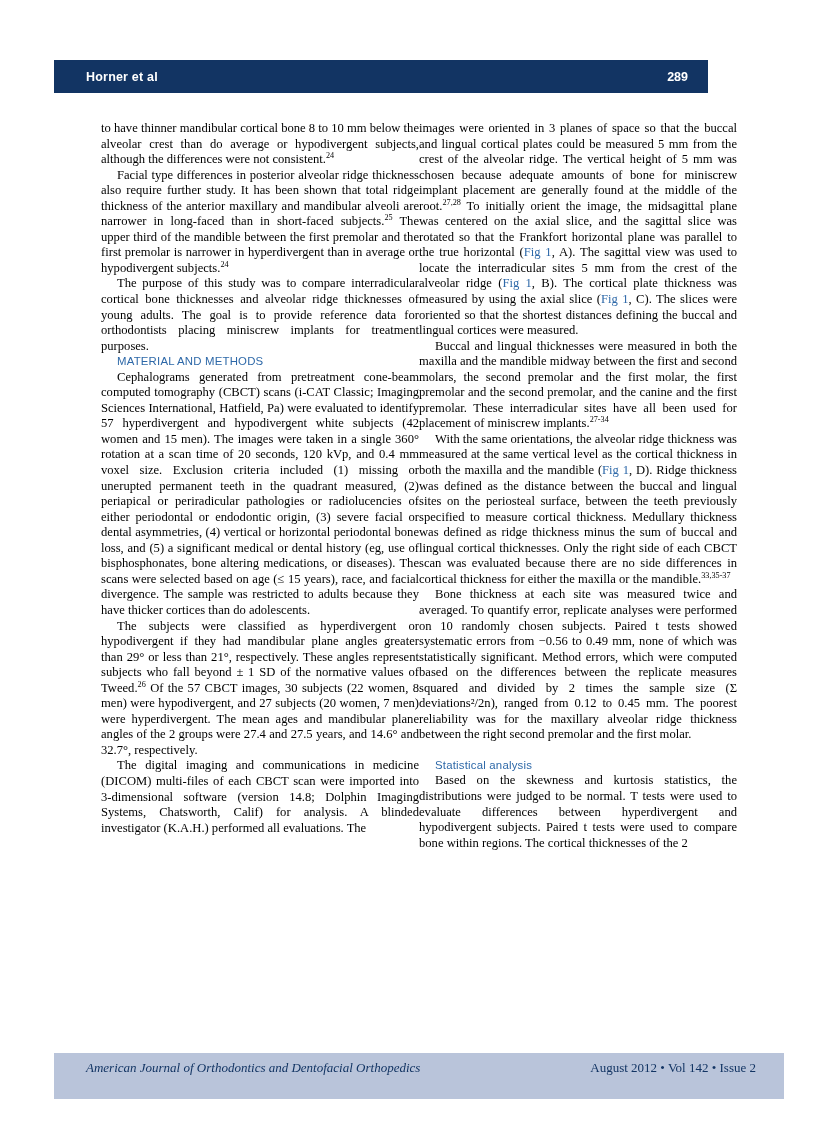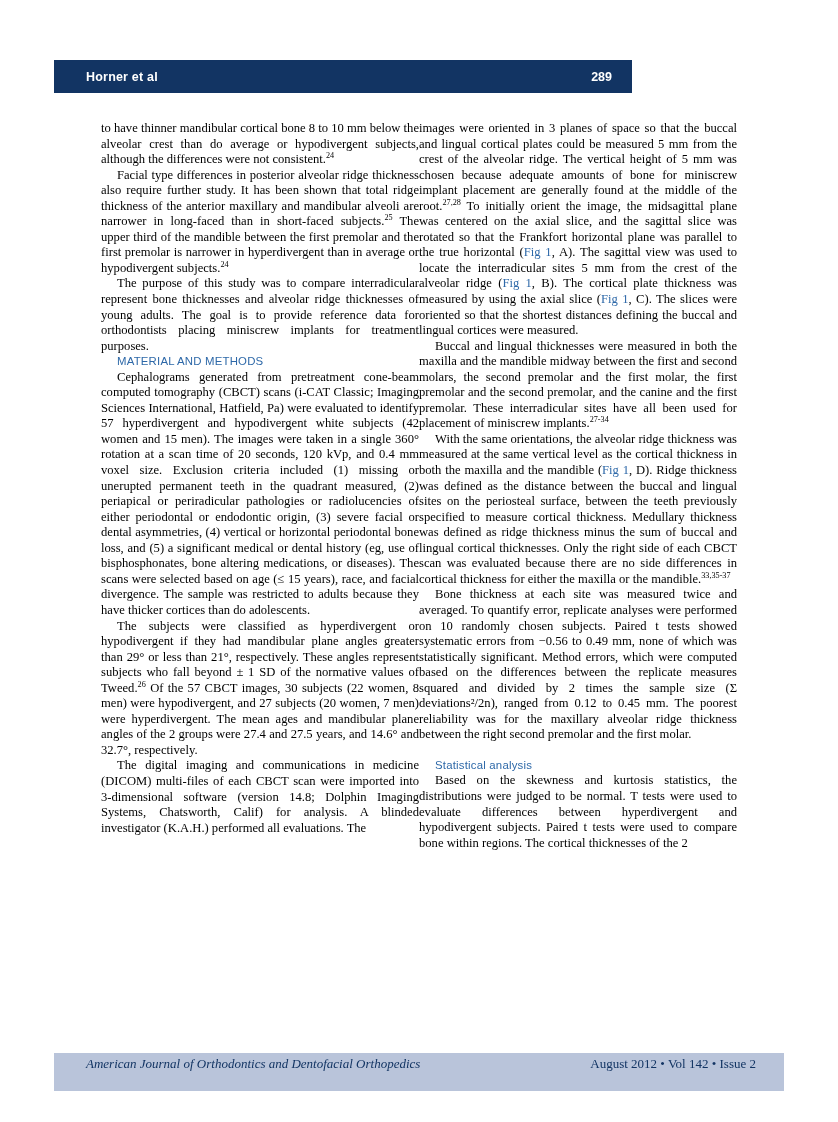--- a/index.html
+++ b/index.html
@@ -21,21 +21,21 @@
     width: 838px;
     height: 1122px;
     background: #ffffff;
   }
 
   
   .header-bar {
     position: absolute;
     left: 54px;
     top: 60px;
-    width: 578px;
+    width: 654px;
     height: 33px;
     background: #123463;
     color: #ffffff;
     display: flex;
     align-items: center;
     justify-content: space-between;
     box-sizing: border-box;
     padding: 0 20px 0 32px;
   }
   .header-running-title {
@@ -96,21 +96,21 @@
   .figref {
     color: #2d68a8;
   }
 
   
   .footer-bar {
     position: absolute;
     left: 54px;
     top: 1053px;
     width: 730px;
-    height: 38px;
+    height: 46px;
     background: #b9c4da;
     display: flex;
     align-items: center;
     justify-content: space-between;
     box-sizing: border-box;
     padding: 0 28px 16px 32px;
   }
   .footer-left {
     font-family: "Liberation Serif", serif;
     font-style: italic;
@@ -135,21 +135,21 @@
   </div>
 
   <div class="content">
 
     <div class="col">
 
       <p class="noindent"><span>to have thinner mandibular cortical bone 8 to 10 mm below the alveolar crest than do average or hypodivergent subjects, although the differences were not consistent.</span><sup>24</sup></p>
 
       <p><span>Facial type differences in posterior alveolar ridge thickness also require further study. It has been shown that total ridge thickness of the anterior maxillary and mandibular alveoli are narrower in long-faced than in short-faced subjects.</span><sup>25</sup><span> The upper third of the mandible between the first premolar and the first premolar is narrower in hyperdivergent than in average or hypodivergent subjects.</span><sup>24</sup></p>
 
-      <p>The purpose of this study was to compare interradicular represent bone thicknesses and alveolar ridge thicknesses of young adults. The goal is to provide reference data for orthodontists placing miniscrew implants for treatment purposes.</p>
+      <p>The purpose of this study was to compare interradicular cortical bone thicknesses and alveolar ridge thicknesses of young adults. The goal is to provide reference data for orthodontists placing miniscrew implants for treatment purposes.</p>
 
       <p class="section-head">MATERIAL AND METHODS</p>
 
       <p>Cephalograms generated from pretreatment cone-beam computed tomography (CBCT) scans (i-CAT Classic; Imaging Sciences International, Hatfield, Pa) were evaluated to identify 57 hyperdivergent and hypodivergent white subjects (42 women and 15 men). The images were taken in a single 360° rotation at a scan time of 20 seconds, 120 kVp, and 0.4 mm voxel size. Exclusion criteria included (1) missing or unerupted permanent teeth in the quadrant measured, (2) periapical or periradicular pathologies or radiolucencies of either periodontal or endodontic origin, (3) severe facial or dental asymmetries, (4) vertical or horizontal periodontal bone loss, and (5) a significant medical or dental history (eg, use of bisphosphonates, bone altering medications, or diseases). The scans were selected based on age (≤ 15 years), race, and facial divergence. The sample was restricted to adults because they have thicker cortices than do adolescents.</p>
 
       <p><span>The subjects were classified as hyperdivergent or hypodivergent if they had mandibular plane angles greater than 29° or less than 21°, respectively. These angles represent subjects who fall beyond ± 1 SD of the normative values of Tweed.</span><sup>26</sup><span> Of the 57 CBCT images, 30 subjects (22 women, 8 men) were hypodivergent, and 27 subjects (20 women, 7 men) were hyperdivergent. The mean ages and mandibular plane angles of the 2 groups were 27.4 and 27.5 years, and 14.6° and 32.7°, respectively.</span></p>
 
       <p>The digital imaging and communications in medicine (DICOM) multi-files of each CBCT scan were imported into 3-dimensional software (version 14.8; Dolphin Imaging Systems, Chatsworth, Calif) for analysis. A blinded investigator (K.A.H.) performed all evaluations. The</p>
 
     </div>

